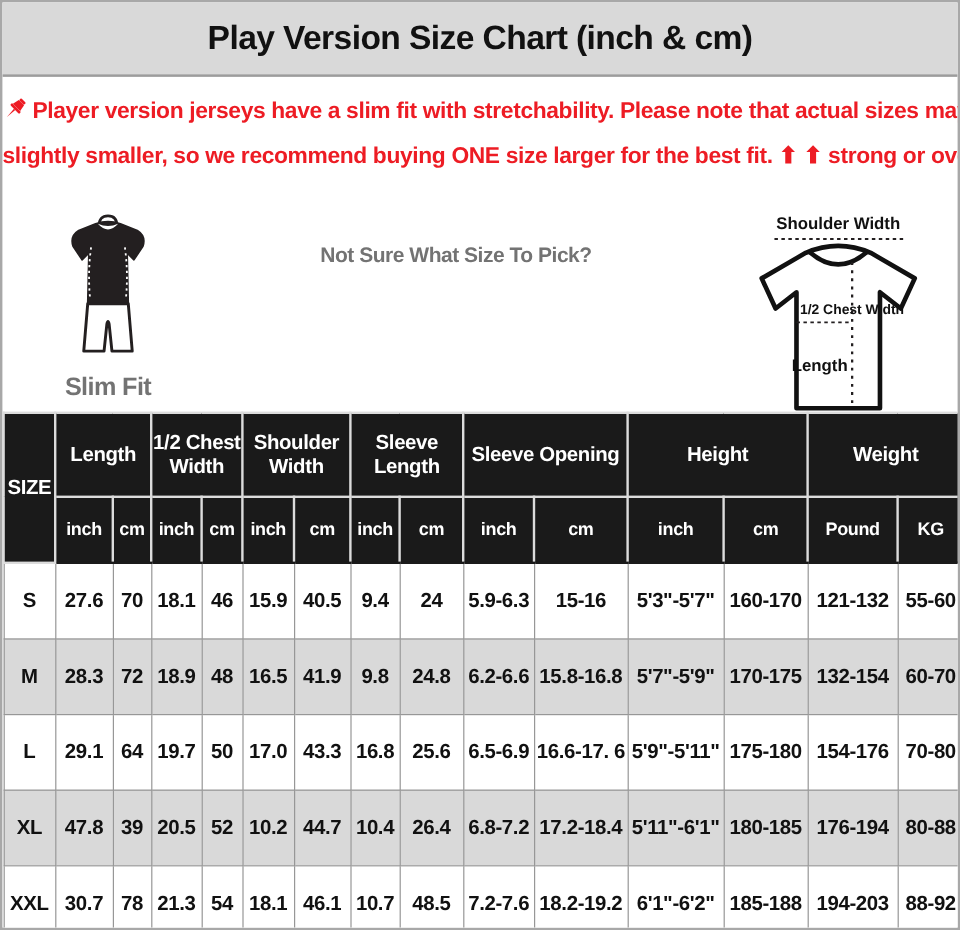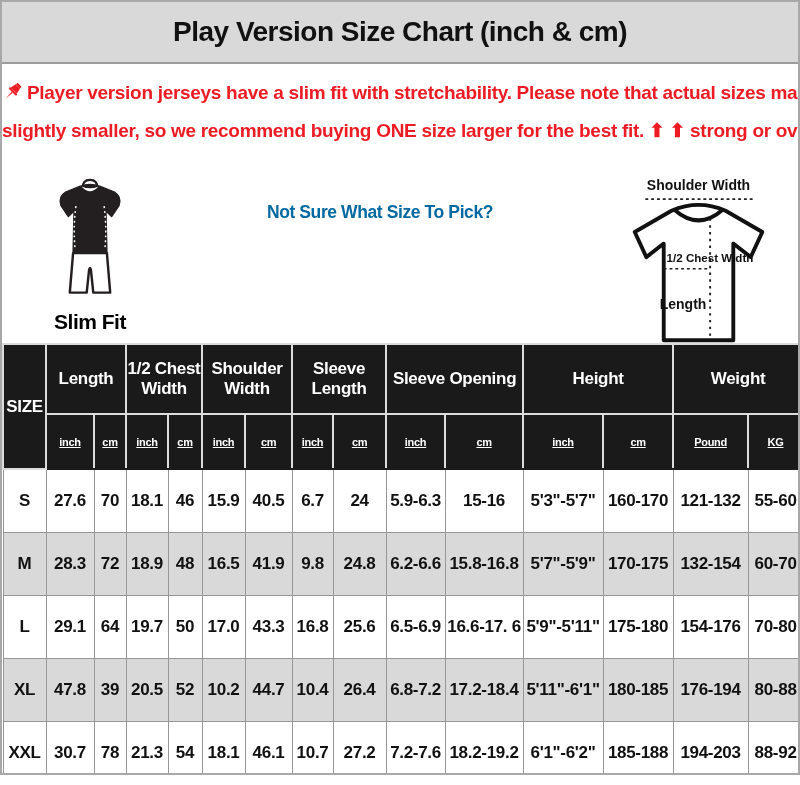--- a/index.html
+++ b/index.html
@@ -17,33 +17,33 @@
   .notice {
     height:106px; box-sizing:border-box; padding-top:12px;
     text-align:center; color:#ed1c24; font-weight:bold;
     font-size:19px; line-height:33px; letter-spacing:-0.3px;
   }
   .notice-line { white-space:nowrap; }
   .pin-wrap { display:inline-block; vertical-align:-5px; margin-right:2px; }
   
   .mid { height:173px; display:flex; }
   .fit-col { width:152px; box-sizing:border-box; padding-left:24px; padding-top:8px; text-align:center; }
-  .slim-label { font-size:21px; font-weight:bold; color:#000000; margin-top:4px; letter-spacing:-0.5px; }
+  .slim-label { font-size:21px; font-weight:bold; color:#737373; margin-top:4px; letter-spacing:-0.5px; }
   .instr-col { flex:1; box-sizing:border-box; padding:28px 6px 0 6px; text-align:center;
-    font-weight:bold; color:#0369a1; font-size:17.5px; line-height:28.5px; letter-spacing:-0.4px; }
+    font-weight:bold; color:#737373; font-size:17.5px; line-height:28.5px; letter-spacing:-0.4px; }
   .diagram-col { width:192px; box-sizing:border-box; padding-top:4px; }
   
   table.size-table { width:100%; border-collapse:collapse; table-layout:fixed; }
   table.size-table thead th {
     background:#1a1a1a; color:#ffffff; border:2px solid #dcdcdc;
     font-size:17px; font-weight:bold; letter-spacing:-0.3px; padding:0;
   }
   table.size-table thead tr.group-row { height:70px; }
   table.size-table thead tr.units-row { height:55px; }
-  table.size-table thead tr.units-row th { font-size:11px;text-decoration:underline; }
+  table.size-table thead tr.units-row th { font-size:15px; }
   table.size-table thead tr.units-row th { border-bottom:2px solid #1a1a1a; }
   table.size-table tbody tr { height:63px; }
   table.size-table tbody td {
     border:1px solid #979797; text-align:center; vertical-align:middle;
     font-weight:bold; font-size:17px; color:#111; background:#ffffff; padding:0;
     letter-spacing:-0.3px;
   }
   table.size-table tbody tr.alt td { background:#d9d9d9; }
   svg text { font-family:"Liberation Sans", sans-serif; }
 </style>
@@ -155,21 +155,21 @@
     </thead>
     <tbody>
         <tr>
           <td>S</td>
           <td>27.6</td>
           <td>70</td>
           <td>18.1</td>
           <td>46</td>
           <td>15.9</td>
           <td>40.5</td>
-          <td>6.7</td>
+          <td>9.4</td>
           <td>24</td>
           <td>5.9-6.3</td>
           <td>15-16</td>
           <td>5'3"-5'7"</td>
           <td>160-170</td>
           <td>121-132</td>
           <td>55-60</td>
         </tr>
         <tr class="alt">
           <td>M</td>
@@ -224,21 +224,21 @@
         </tr>
         <tr>
           <td>XXL</td>
           <td>30.7</td>
           <td>78</td>
           <td>21.3</td>
           <td>54</td>
           <td>18.1</td>
           <td>46.1</td>
           <td>10.7</td>
-          <td>27.2</td>
+          <td>48.5</td>
           <td>7.2-7.6</td>
           <td>18.2-19.2</td>
           <td>6'1"-6'2"</td>
           <td>185-188</td>
           <td>194-203</td>
           <td>88-92</td>
         </tr>
       </tbody>
   </table>
 

